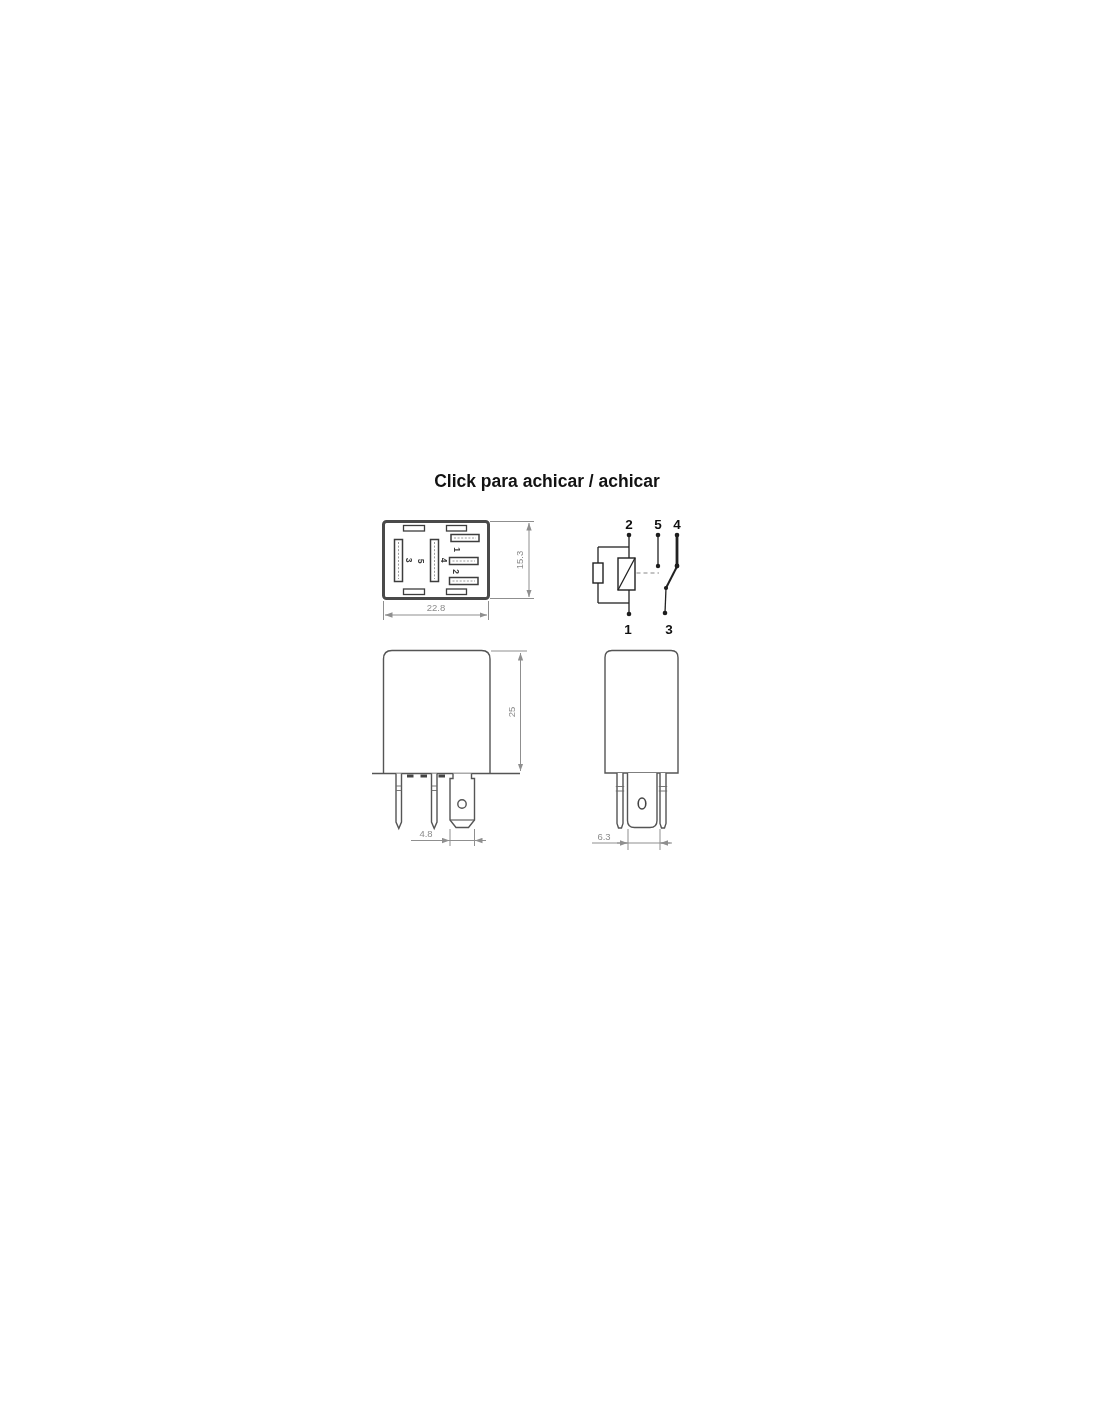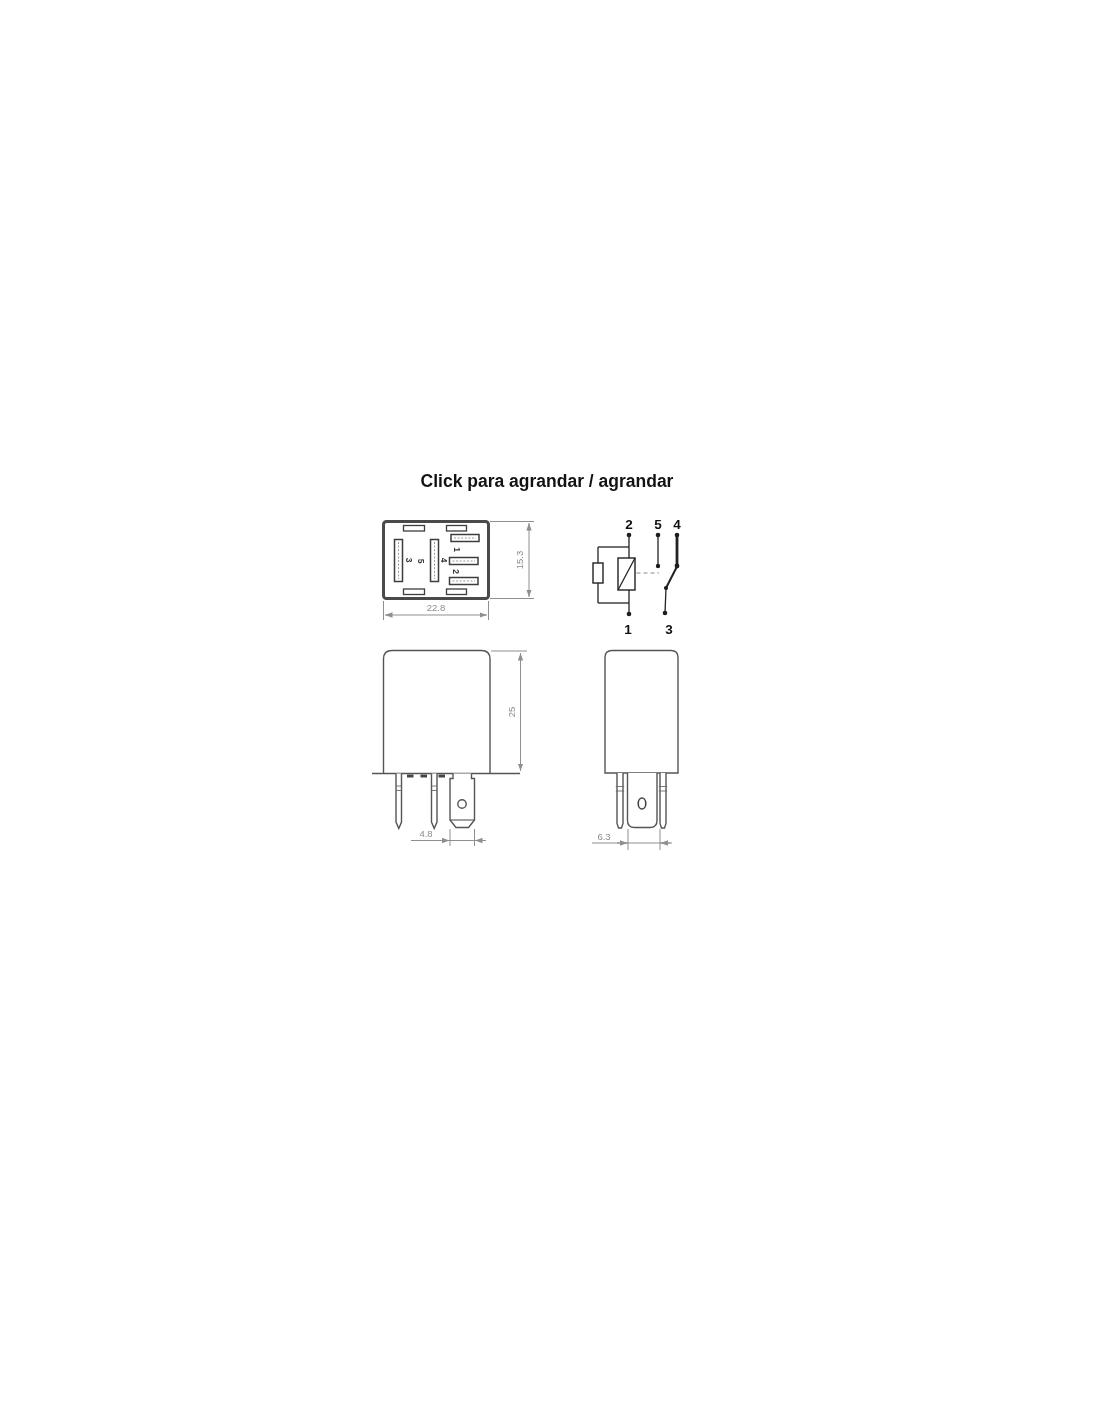--- a/index.html
+++ b/index.html
@@ -29,21 +29,21 @@
   .outline{fill:#ffffff;stroke:#555555;stroke-width:1.4;}
   .thin{stroke:#555555;stroke-width:1.1;fill:none;}
   .tick{stroke:#6a6a6a;stroke-width:0.9;}
   .basedash{fill:#444444;stroke:none;}
 </style>
 </head>
 <body>
 
 <div class="page">
 
-  <div class="caption">Click para agrandar / agrandar</div>
+  <div class="caption">Click para achicar / achicar</div>
 
   <div>
 
     <svg class="view" style="left:373px;top:503px" width="170" height="127" viewBox="373 503 170 127">
       <defs>
         <marker id="ar1" viewBox="0 0 8 6" refX="7.5" refY="3" markerWidth="8" markerHeight="6" orient="auto-start-reverse">
             <path d="M0,0.3 L7.5,3 L0,5.7 Z" fill="#8f8f8f"></path>
           </marker>
       </defs>
       <g>

